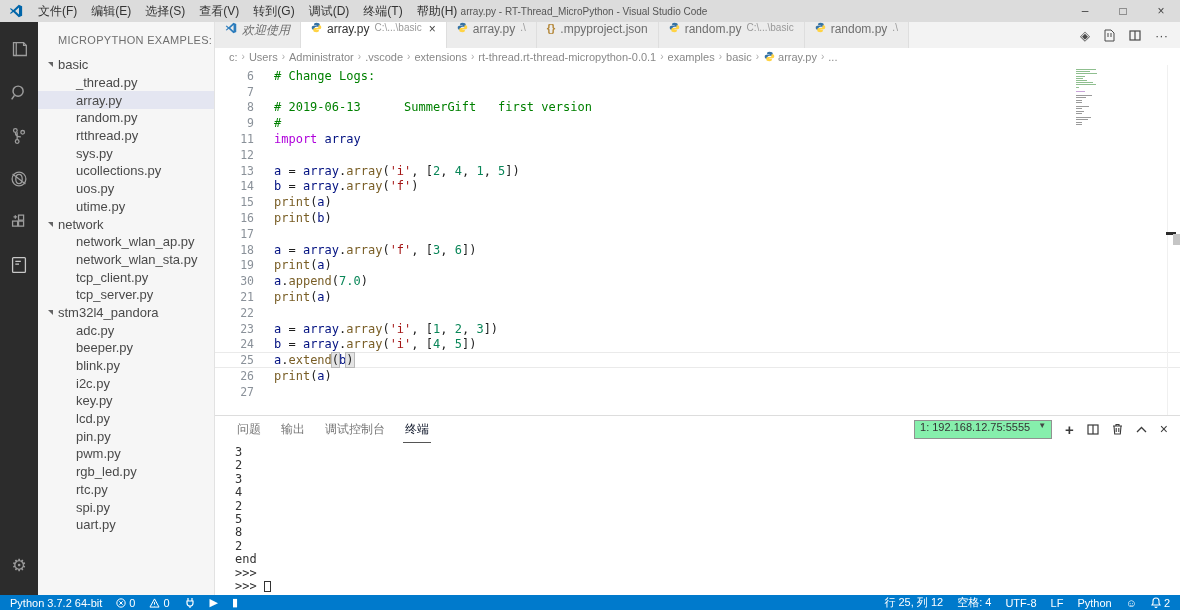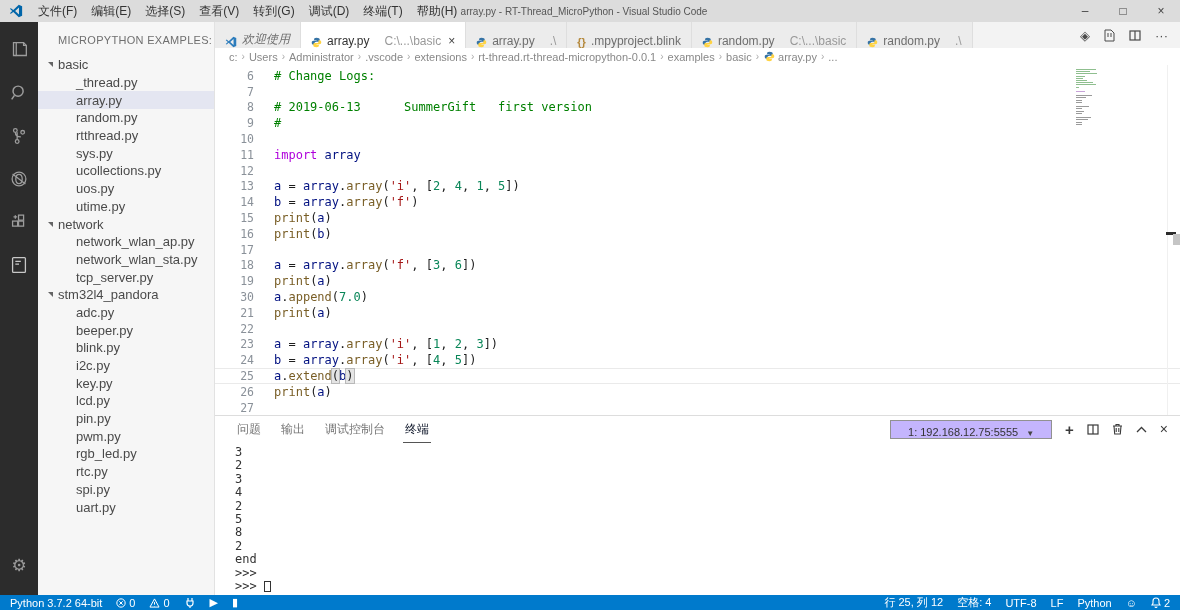--- a/index.html
+++ b/index.html
@@ -19,24 +19,24 @@
   .sidebar{width:177px;background:#f6f6f6;border-right:1px solid #e2e2e2;overflow:hidden}
   .sidebar-title{font-size:11px;color:#6f6f6f;letter-spacing:.3px;padding:12px 0 10px 20px;white-space:nowrap}
   .tree-row{height:17.7px;display:flex;align-items:center;font-size:13px;color:#4a4a4a;white-space:nowrap;cursor:pointer}
   .tree-row.folder{padding-left:10px}
   .tree-row.file{padding-left:38px}
   .tree-row.selected{background:#e4e6f1}
   .tw{width:0;height:0;border-top:5px solid #646465;border-left:5px solid transparent;margin-right:5px}
   
   .editor-col{flex:1;display:flex;flex-direction:column;background:#fff;min-width:0}
   .tabbar{height:26px;background:#f3f3f3;display:flex;align-items:stretch}
-  .tab{display:flex;align-items:flex-end;padding:0 10px;font-size:12px;color:#6f6f6f;background:#ececec;border-right:1px solid #dedede;white-space:nowrap;cursor:pointer}
+  .tab{display:flex;align-items:flex-start;padding:0 10px;font-size:12px;color:#6f6f6f;background:#ececec;border-right:1px solid #dedede;white-space:nowrap;cursor:pointer}
   .tab.active{background:#fff;color:#333}
   .tab .t-ico{margin-right:5px;display:flex}
-  .tab .t-desc{font-size:12px;color:#999;margin-left:15px}
+  .tab .t-desc{font-size:10px;color:#999;margin-left:5px}
   .tab .t-close{margin-left:7px;color:#444;font-size:12px}
   .tab.italic .t-label{font-style:italic}
   .json-ico{color:#b5893c;font-weight:bold;font-size:11px}
   .editor-actions{margin-left:auto;display:flex;align-items:center;gap:14px;padding-right:12px;color:#4a4a4a}
   .ea{font-size:13px;cursor:pointer;display:flex;align-items:center}
   .breadcrumbs{height:17px;display:flex;align-items:center;padding-left:14px;font-size:11px;color:#888;white-space:nowrap;background:#fff}
   .bc-sep{margin:0 4px;color:#aaa;font-size:10px}
   .bc-item{cursor:pointer}
   .bc-pyico{margin:0 3px 0 1px;display:flex}
   
@@ -53,21 +53,21 @@
   .mm-g{background:#8fbf8f}.mm-d{background:#9a9a9a}.mm-k{background:#c8a3d8}
   .ovr-line{position:absolute;right:12px;top:0;bottom:0;border-left:1px solid #f0f0f0}
   .ovr-mark{position:absolute;right:4px;top:167px;width:10px;height:2.5px;background:#2b2b2b}
   .scroll-thumb{position:absolute;right:0;top:169px;width:7px;height:11px;background:#c5c5c5}
   
   .panel{height:180px;border-top:1px solid #ddd;display:flex;flex-direction:column}
   .panel-header{height:26px;display:flex;align-items:center;padding-left:20px;font-size:12px}
   .p-tab{margin-right:16px;color:#767676;padding:5px 2px 4px;cursor:pointer}
   .p-tab.active{color:#0f172a;border-bottom:1px solid #555}
   .panel-right{margin-left:auto;display:flex;align-items:center;gap:13px;padding-right:12px}
-  .term-select{border:1px solid #919191;background:#c4b5fd;height:19px;display:flex;align-items:flex-end;font-size:11px;color:#333;padding:0 17px;min-width:118px;cursor:pointer}
+  .term-select{border:1px solid #919191;background:#86efac;height:19px;display:flex;align-items:flex-start;font-size:11px;color:#333;padding:0 5px;min-width:118px;cursor:pointer}
   .term-select .caret{margin-left:8px;font-size:8px;color:#444}
   .p-ico{color:#3b3b3b;font-size:13px;cursor:pointer;display:flex;align-items:center}
   .terminal{flex:1;font-family:"DejaVu Sans Mono","Liberation Mono",monospace;font-size:12px;line-height:13.4px;color:#333;padding:4px 0 0 20px;overflow:hidden}
   .t-cursor{display:inline-block;width:7px;height:11px;border:1px solid #333;margin-left:7px;vertical-align:middle}
   
   .statusbar{height:15px;background:#007acc;color:#fff;display:flex;align-items:center;font-size:11px;padding:0 10px}
   .sb-item{display:flex;align-items:center;margin-right:14px;cursor:pointer;white-space:nowrap}
   .sb-right{margin-left:auto;display:flex;align-items:center}
   .sb-right .sb-item{margin-right:0;margin-left:14px}
   .sb-g{margin-left:3px}
@@ -181,20 +181,23 @@
           <span class="tw"></span>
           <span>network</span>
         </div>
         <div class="tree-row file">
           <span>network_wlan_ap.py</span>
         </div>
         <div class="tree-row file">
           <span>network_wlan_sta.py</span>
         </div>
         <div class="tree-row file">
+          <span>tcp_client.py</span>
+        </div>
+        <div class="tree-row file">
           <span>tcp_server.py</span>
         </div>
         <div class="tree-row folder">
           <span class="tw"></span>
           <span>stm32l4_pandora</span>
         </div>
         <div class="tree-row file">
           <span>adc.py</span>
         </div>
         <div class="tree-row file">
@@ -262,21 +265,21 @@
                 <path fill="#ffd344" d="M6 11.2c2.2 0 2.6-.9 2.6-1.8v-1H5.9v-.6h3.5c1.1 0 1.8-.8 1.8-2.1S10.5 3.5 9.4 3.5H8.2v1.3c0 1-.9 1.8-1.9 1.8H3.9c-.8 0-1.4.7-1.4 1.5v1.3c0 1 1.1 1.8 3.5 1.8z"></path>
               </svg>
             </span>
             <span class="t-label">array.py</span>
             <span class="t-desc">.\</span>
           </span>
           <span class="tab">
             <span class="t-ico">
               <span class="json-ico">{}</span>
             </span>
-            <span class="t-label">.mpyproject.blink</span>
+            <span class="t-label">.mpyproject.json</span>
           </span>
           <span class="tab">
             <span class="t-ico">
               <svg width="11" height="11" viewBox="0 0 12 12">
                 <path fill="#3673a5" d="M6 .8C3.8.8 3.4 1.7 3.4 2.6v1h2.7v.6H2.6C1.5 4.2.8 5 .8 6.3s.7 2.2 1.8 2.2h1.2V7.1c0-1 .9-1.8 1.9-1.8h2.4c.8 0 1.4-.7 1.4-1.5V2.6C9.5 1.6 8.4.8 6 .8z"></path>
                 <path fill="#ffd344" d="M6 11.2c2.2 0 2.6-.9 2.6-1.8v-1H5.9v-.6h3.5c1.1 0 1.8-.8 1.8-2.1S10.5 3.5 9.4 3.5H8.2v1.3c0 1-.9 1.8-1.9 1.8H3.9c-.8 0-1.4.7-1.4 1.5v1.3c0 1 1.1 1.8 3.5 1.8z"></path>
               </svg>
             </span>
             <span class="t-label">random.py</span>
             <span class="t-desc">C:\...\basic</span>
@@ -347,24 +350,20 @@
           <div class="cl">
             <span class="ln">7</span>
           </div>
           <div class="cl">
             <span class="ln">8</span>
             <span class="lc"><span class="tc"># 2019-06-13      SummerGift   first version</span></span>
           </div>
           <div class="cl">
             <span class="ln">9</span>
             <span class="lc"><span class="tc">#</span></span>
-          </div>
-          <div class="cl">
-            <span class="ln">10</span>
-            <span class="lc"></span>
           </div>
           <div class="cl">
             <span class="ln">11</span>
             <span class="lc"><span class="tk">import</span><span class="tp"> </span><span class="tv">array</span></span>
           </div>
           <div class="cl">
             <span class="ln">12</span>
             <span class="lc"></span>
           </div>
           <div class="cl">

